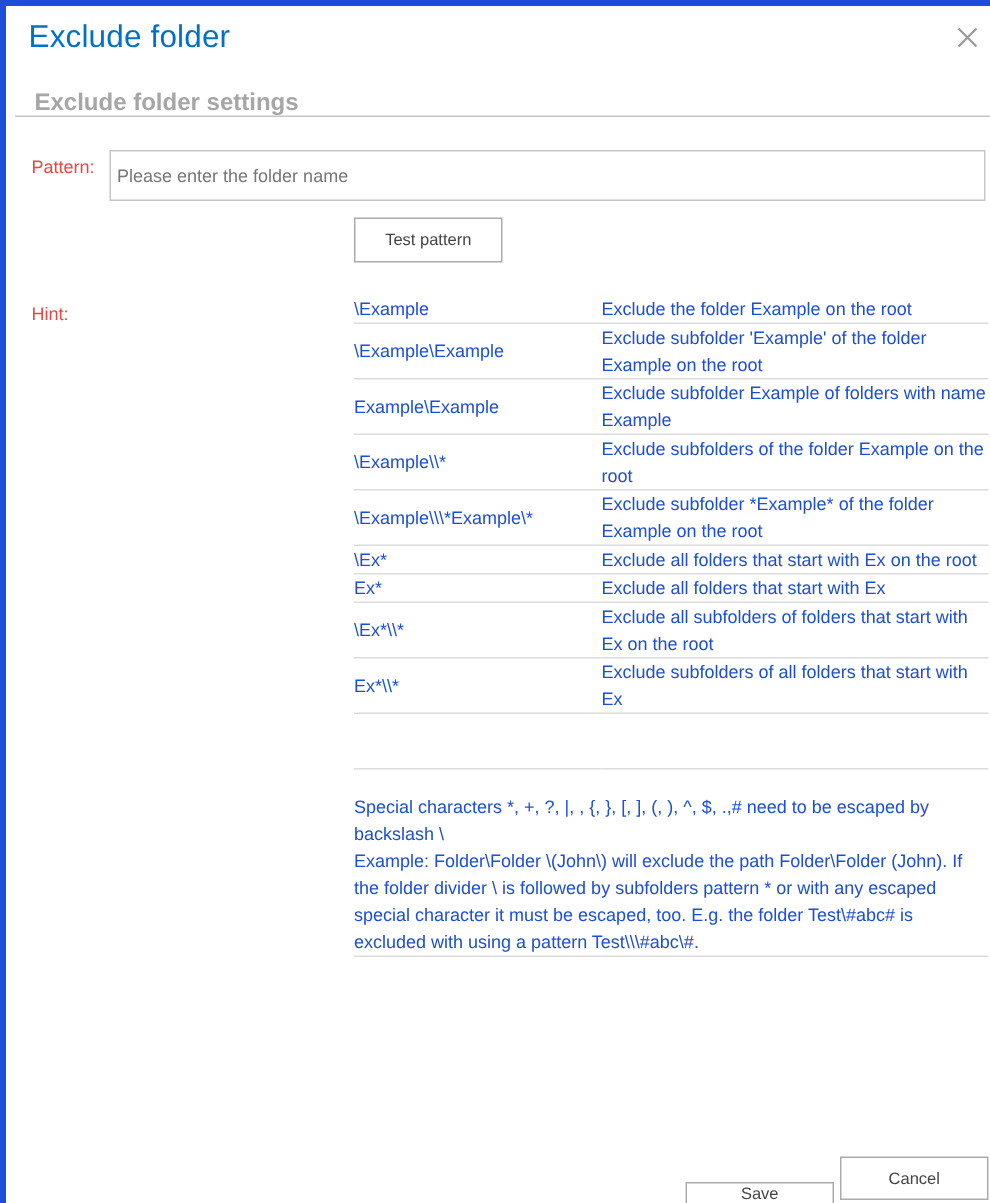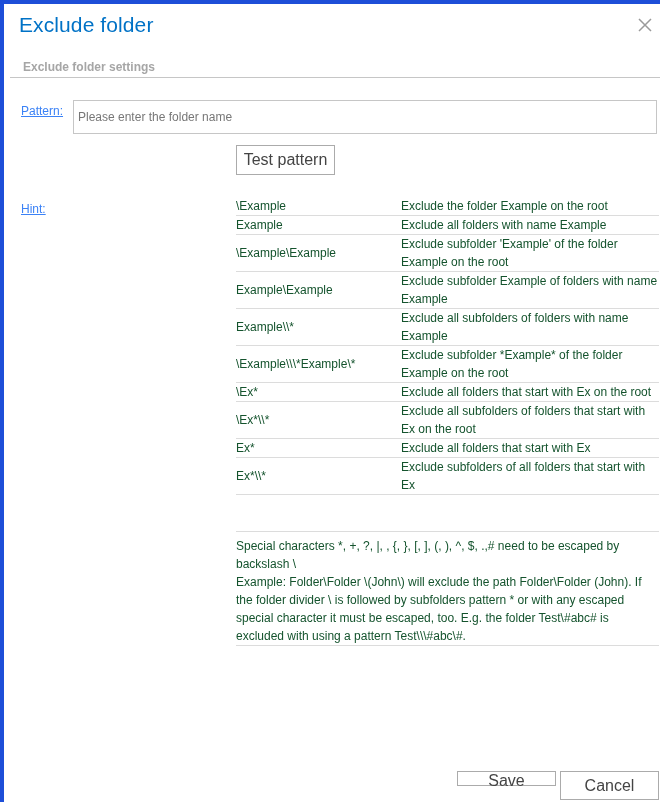--- a/index.html
+++ b/index.html
@@ -1,30 +1,30 @@
 <!DOCTYPE html>
 <html><head>
 <meta charset="utf-8">
 <style>
   html, body { margin:0; padding:0; }
   body { width:660px; height:802px; background:#fff; font-family:"DejaVu Sans", "Liberation Sans", sans-serif; color:#333; position:relative; overflow:hidden; }
   .dialog { position:absolute; left:0; top:0; width:658px; height:800px; border:4px solid #1d4ed8; background:#fff; }
   .title { position:absolute; left:15px; top:9px; font-size:21px; color:#0072c6; font-family:"Liberation Sans", sans-serif; letter-spacing:0.1px; }
   .close { position:absolute; left:632px; top:12px; width:18px; height:18px; cursor:pointer; }
-  .section-title { position:absolute; left:19px; top:56px; font-size:12px; font-weight:bold; color:#a6a6a6; font-family:"Liberation Sans", sans-serif; }
+  .section-title { position:absolute; left:19px; top:56px; font-size:16px; font-weight:bold; color:#a6a6a6; font-family:"Liberation Sans", sans-serif; }
   .section-line { position:absolute; left:6px; top:73px; width:650px; height:1px; background:#c6c6c6; }
-  .label { position:absolute; font-size:12px; color:#3b82f6; font-family:"Liberation Sans", sans-serif;text-decoration:underline; }
+  .label { position:absolute; font-size:12px; color:#ef4444; font-family:"Liberation Sans", sans-serif; }
   .pattern-input { position:absolute; left:69px; top:96px; width:584px; height:22px; border:1px solid #c6c6c6; box-sizing:border-box; font-size:12px; padding:16px 4px; font-family:"Liberation Sans", sans-serif; color:#444; outline:none; }
   .pattern-input::placeholder { color:#777; }
-  .btn { position:absolute; border:1px solid #ababab; background:#fff; font-size:16px; color:#444; font-family:"Liberation Sans", sans-serif; box-sizing:border-box; text-align:center; cursor:pointer; padding:0; }
-  .hint-table { position:absolute; left:232px; top:193px; width:423px; border-collapse:collapse; font-size:12px; font-family:"Liberation Sans", sans-serif; color:#14532d; }
+  .btn { position:absolute; border:1px solid #ababab; background:#fff; font-size:11px; color:#444; font-family:"Liberation Sans", sans-serif; box-sizing:border-box; text-align:center; cursor:pointer; padding:0; }
+  .hint-table { position:absolute; left:232px; top:193px; width:423px; border-collapse:collapse; font-size:12px; font-family:"Liberation Sans", sans-serif; color:#1d4ed8; }
   .hint-table td { border-bottom:1px solid #dcdcdc; padding:0; vertical-align:middle; line-height:18px; }
   .hint-table td.pat { width:165px; }
   .hint-table tr.spacer td { height:36px; }
-  .hint-table td.note { line-height:18px; padding-top:5px; }
+  .hint-table td.note { line-height:18px; padding-top:16px; }
 </style>
 </head>
 <body>
 
 <div class="dialog">
   <div class="title">Exclude folder</div>
   <div class="close">
     <svg width="18" height="18" viewBox="0 0 18 18">
         <path d="M3 3 L15 15 M15 3 L3 15" stroke="#9a9a9a" stroke-width="1.5" fill="none"></path>
       </svg>
@@ -39,62 +39,58 @@
 
   <div class="label" style="left:17px; top:198px;">Hint:</div>
 
   <table class="hint-table">
     <tbody>
       <tr>
           <td class="pat">\Example</td>
           <td>Exclude the folder Example on the root</td>
         </tr>
       <tr>
-          <td class="pat">Example</td>
-          <td>Exclude all folders with name Example</td>
-        </tr>
-      <tr>
           <td class="pat">\Example\Example</td>
           <td>Exclude subfolder 'Example' of the folder Example on the root</td>
         </tr>
       <tr>
           <td class="pat">Example\Example</td>
           <td>Exclude subfolder Example of folders with name Example</td>
         </tr>
       <tr>
-          <td class="pat">Example\\*</td>
-          <td>Exclude all subfolders of folders with name Example</td>
+          <td class="pat">\Example\\*</td>
+          <td>Exclude subfolders of the folder Example on the root</td>
         </tr>
       <tr>
           <td class="pat">\Example\\\*Example\*</td>
           <td>Exclude subfolder *Example* of the folder Example on the root</td>
         </tr>
       <tr>
           <td class="pat">\Ex*</td>
           <td>Exclude all folders that start with Ex on the root</td>
         </tr>
       <tr>
+          <td class="pat">Ex*</td>
+          <td>Exclude all folders that start with Ex</td>
+        </tr>
+      <tr>
           <td class="pat">\Ex*\\*</td>
           <td>Exclude all subfolders of folders that start with Ex on the root</td>
-        </tr>
-      <tr>
-          <td class="pat">Ex*</td>
-          <td>Exclude all folders that start with Ex</td>
         </tr>
       <tr>
           <td class="pat">Ex*\\*</td>
           <td>Exclude subfolders of all folders that start with Ex</td>
         </tr>
       <tr class="spacer">
           <td colspan="2"></td>
         </tr>
       <tr>
         <td class="note" colspan="2">
           <div>Special characters *, +, ?, |, , {, }, [, ], (, ), ^, $, .,# need to be escaped by backslash \</div>
           <div>Example: Folder\Folder \(John\) will exclude the path Folder\Folder (John). If the folder divider \ is followed by subfolders pattern * or with any escaped special character it must be escaped, too. E.g. the folder Test\#abc# is excluded with using a pattern Test\\\#abc\#.</div>
         </td>
       </tr>
     </tbody>
   </table>
 
-  <button class="btn" style="left:453px; top:767px; width:99px; height:15px;">Save</button>
+  <button class="btn" style="left:453px; top:784px; width:99px; height:15px;">Save</button>
   <button class="btn" style="left:556px; top:767px; width:99px; height:29px;">Cancel</button>
 </div>
 
 </body></html>

